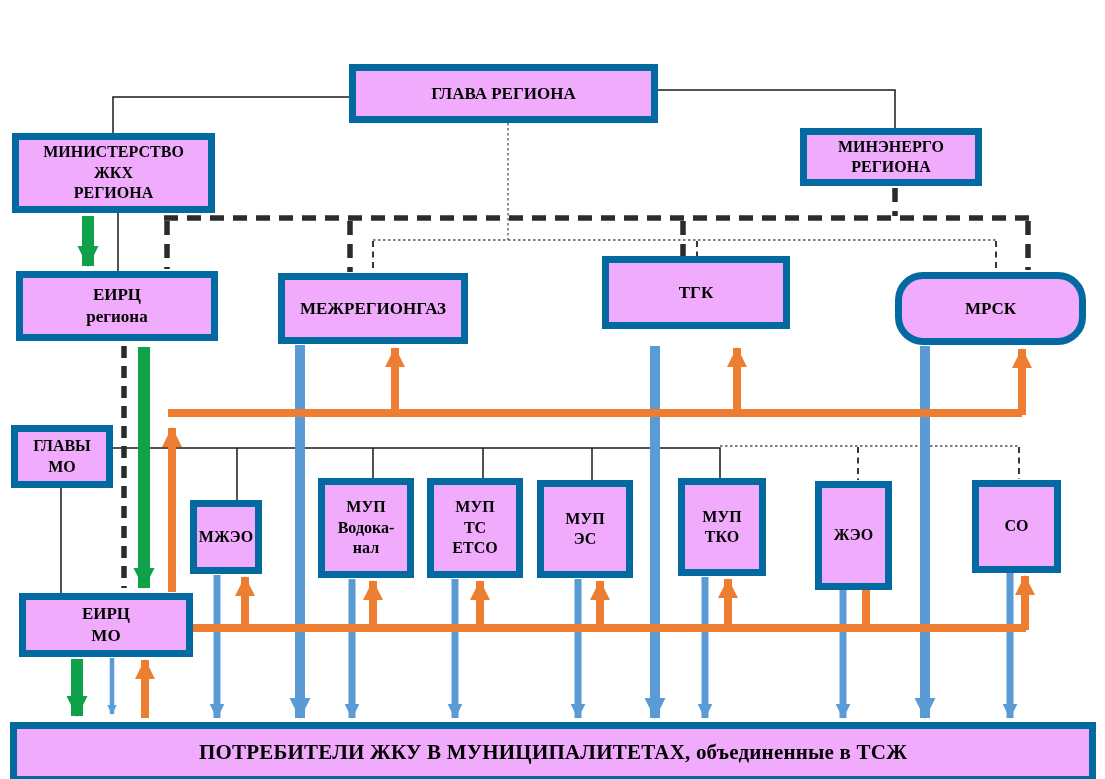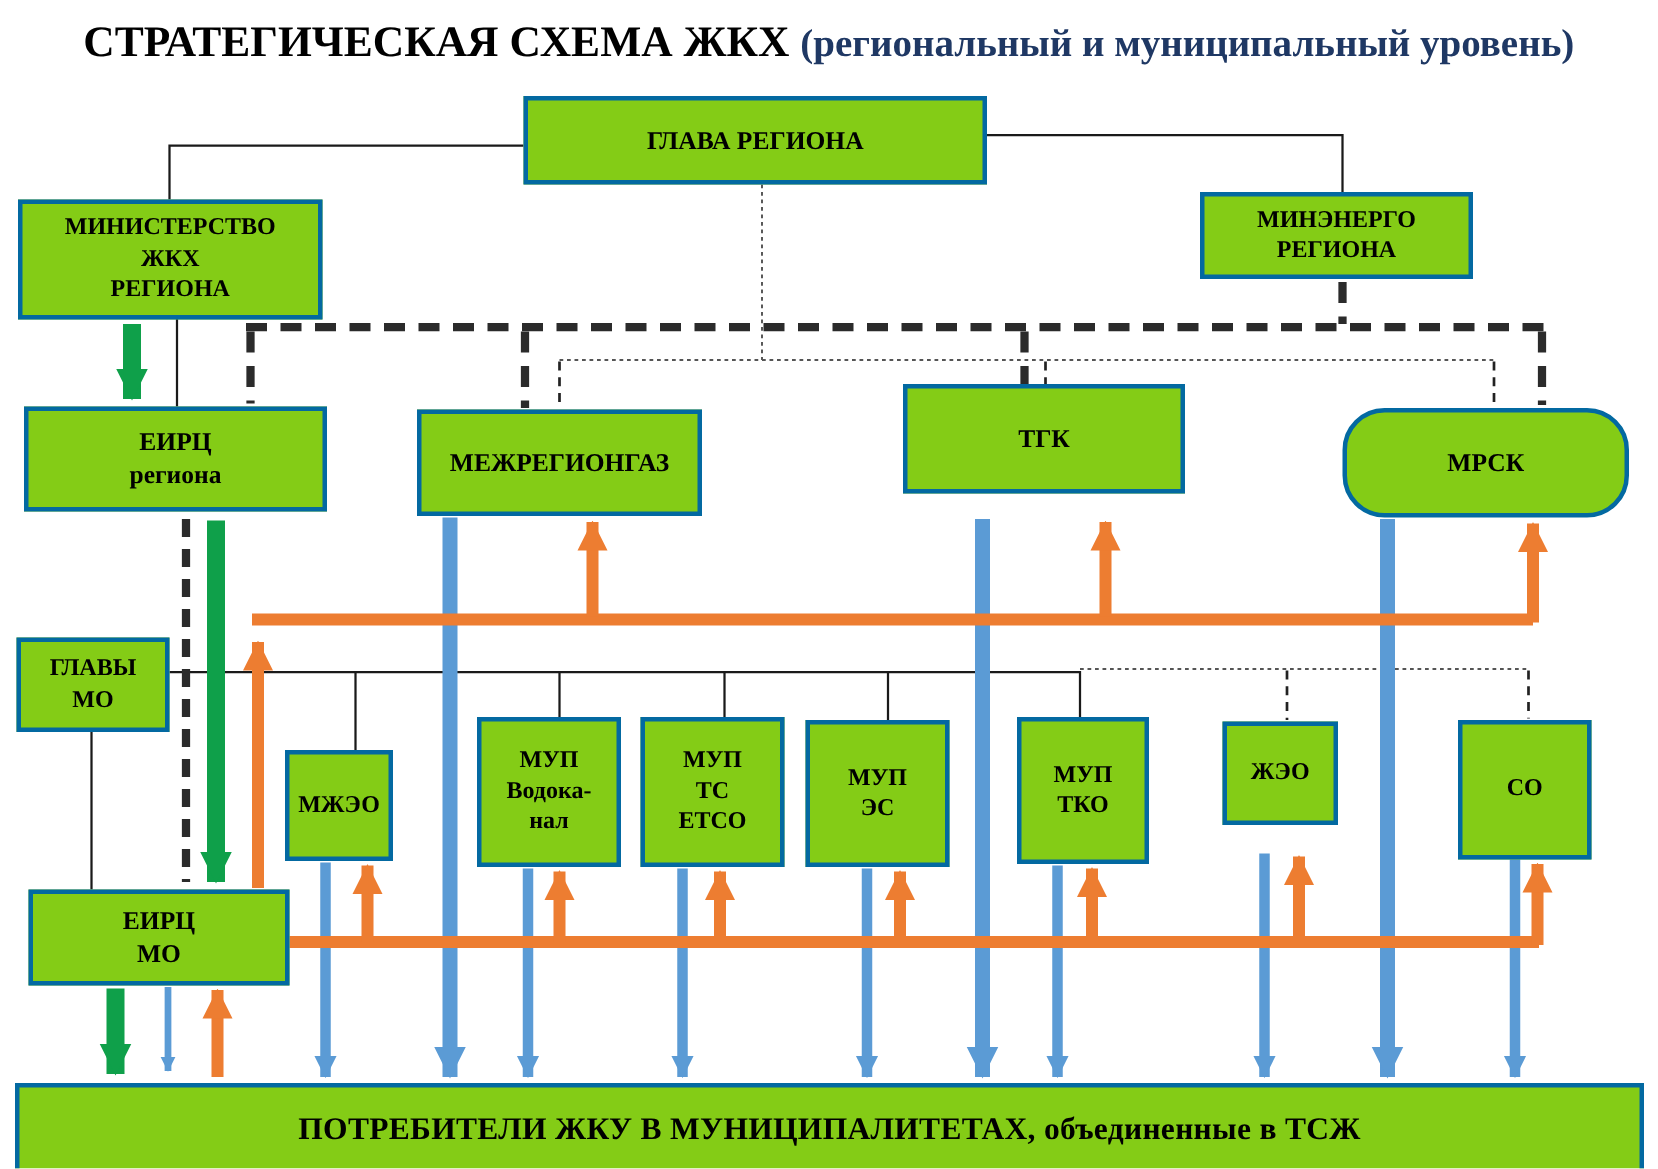--- a/index.html
+++ b/index.html
@@ -3,41 +3,40 @@
 <meta charset="utf-8">
 <style>
   html,body{margin:0;padding:0;background:#fff;}
   .stage{position:relative;width:1105px;height:779px;background:#fff;overflow:hidden;
          font-family:"Liberation Serif","DejaVu Serif",serif;}
   .title{position:absolute;top:12px;left:0;width:1105px;text-align:center;font-weight:bold;
          white-space:nowrap;z-index:3;}
   .title-main{font-size:29px;color:#000;}
   .title-sub{font-size:26px;color:var(--navy);}
   svg.wires{position:absolute;left:0;top:0;z-index:1;}
-  #nodes .node{position:absolute;box-sizing:border-box;background:#84cc16;border:3px solid #0369a1;
+  #nodes .node{position:absolute;box-sizing:border-box;background:#f0abfc;border:7px solid #0369a1;
     display:flex;flex-direction:column;align-items:center;justify-content:center;
     font-weight:bold;color:#000;text-align:center;line-height:1.28;z-index:2;}
   #nodes .node.bar{flex-direction:row;letter-spacing:.2px;}
   .st-ink{stroke:var(--ink);stroke-width:1.5;fill:none;}
   .st-dot{stroke:#555;stroke-width:1.3;fill:none;stroke-dasharray:2.5 2.5;}
   .st-dsh{stroke:#222;stroke-width:1.8;fill:none;stroke-dasharray:6 4.5;}
   .st-thk{stroke:#2b2b2b;stroke-width:5.5;fill:none;stroke-dasharray:14 9;}
   .st-thk2{stroke:#2b2b2b;stroke-width:5.5;fill:none;stroke-dasharray:12 8;}
   .st-grn{stroke:var(--green);stroke-width:12;fill:none;}
   .st-blb{stroke:var(--blue);stroke-width:10;fill:none;}
   .st-blt{stroke:var(--blue);stroke-width:7;fill:none;}
   .st-blm{stroke:var(--blue);stroke-width:4.5;fill:none;}
   .st-org{stroke:var(--orange);stroke-width:8;fill:none;}
 </style>
 </head>
 <body>
 
 <div class="stage">
 
-  <div class="title"><span class="title-main">СТРАТЕГИЧЕСКАЯ СХЕМА ЖКХ </span><span class="title-sub">(региональный и муниципальный уровень)</span></div>
 
   <svg class="wires" width="1105" height="779" viewBox="0 0 1105 779">
     <defs>
       <marker id="m-green" viewBox="0 0 10 10" refX="9.5" refY="5" markerWidth="21" markerHeight="29" orient="auto" markerUnits="userSpaceOnUse">
           <path d="M0 0L10 5L0 10Z" fill="var(--green)"></path>
         </marker>
       <marker id="m-blueb" viewBox="0 0 10 10" refX="9.5" refY="5" markerWidth="21" markerHeight="28" orient="auto" markerUnits="userSpaceOnUse">
           <path d="M0 0L10 5L0 10Z" fill="var(--blue)"></path>
         </marker>
       <marker id="m-bluet" viewBox="0 0 10 10" refX="9.5" refY="5" markerWidth="15" markerHeight="18" orient="auto" markerUnits="userSpaceOnUse">
@@ -166,21 +165,21 @@
         <span>ЕТСО</span>
       </div>
       <div class="node" style="left: 537px; top: 480px; width: 96px; height: 98px; font-size: 16px;">
         <span>МУП</span>
         <span>ЭС</span>
       </div>
       <div class="node" style="left: 678px; top: 478px; width: 88px; height: 98px; font-size: 16px;">
         <span>МУП</span>
         <span>ТКО</span>
       </div>
-      <div class="node" style="left: 815px; top: 481px; width: 77px; height: 69px; font-size: 16px;">
+      <div class="node" style="left: 815px; top: 481px; width: 77px; height: 109px; font-size: 16px;">
         <span>ЖЭО</span>
       </div>
       <div class="node" style="left: 972px; top: 480px; width: 89px; height: 93px; font-size: 16px;">
         <span>СО</span>
       </div>
       <div class="node" style="left: 19px; top: 593px; width: 174px; height: 64px; font-size: 17px;">
         <span>ЕИРЦ</span>
         <span>МО</span>
       </div>
       <div class="node bar" style="left: 10px; top: 722px; width: 1086px; height: 61px; font-size: 21px; align-items: center;">

